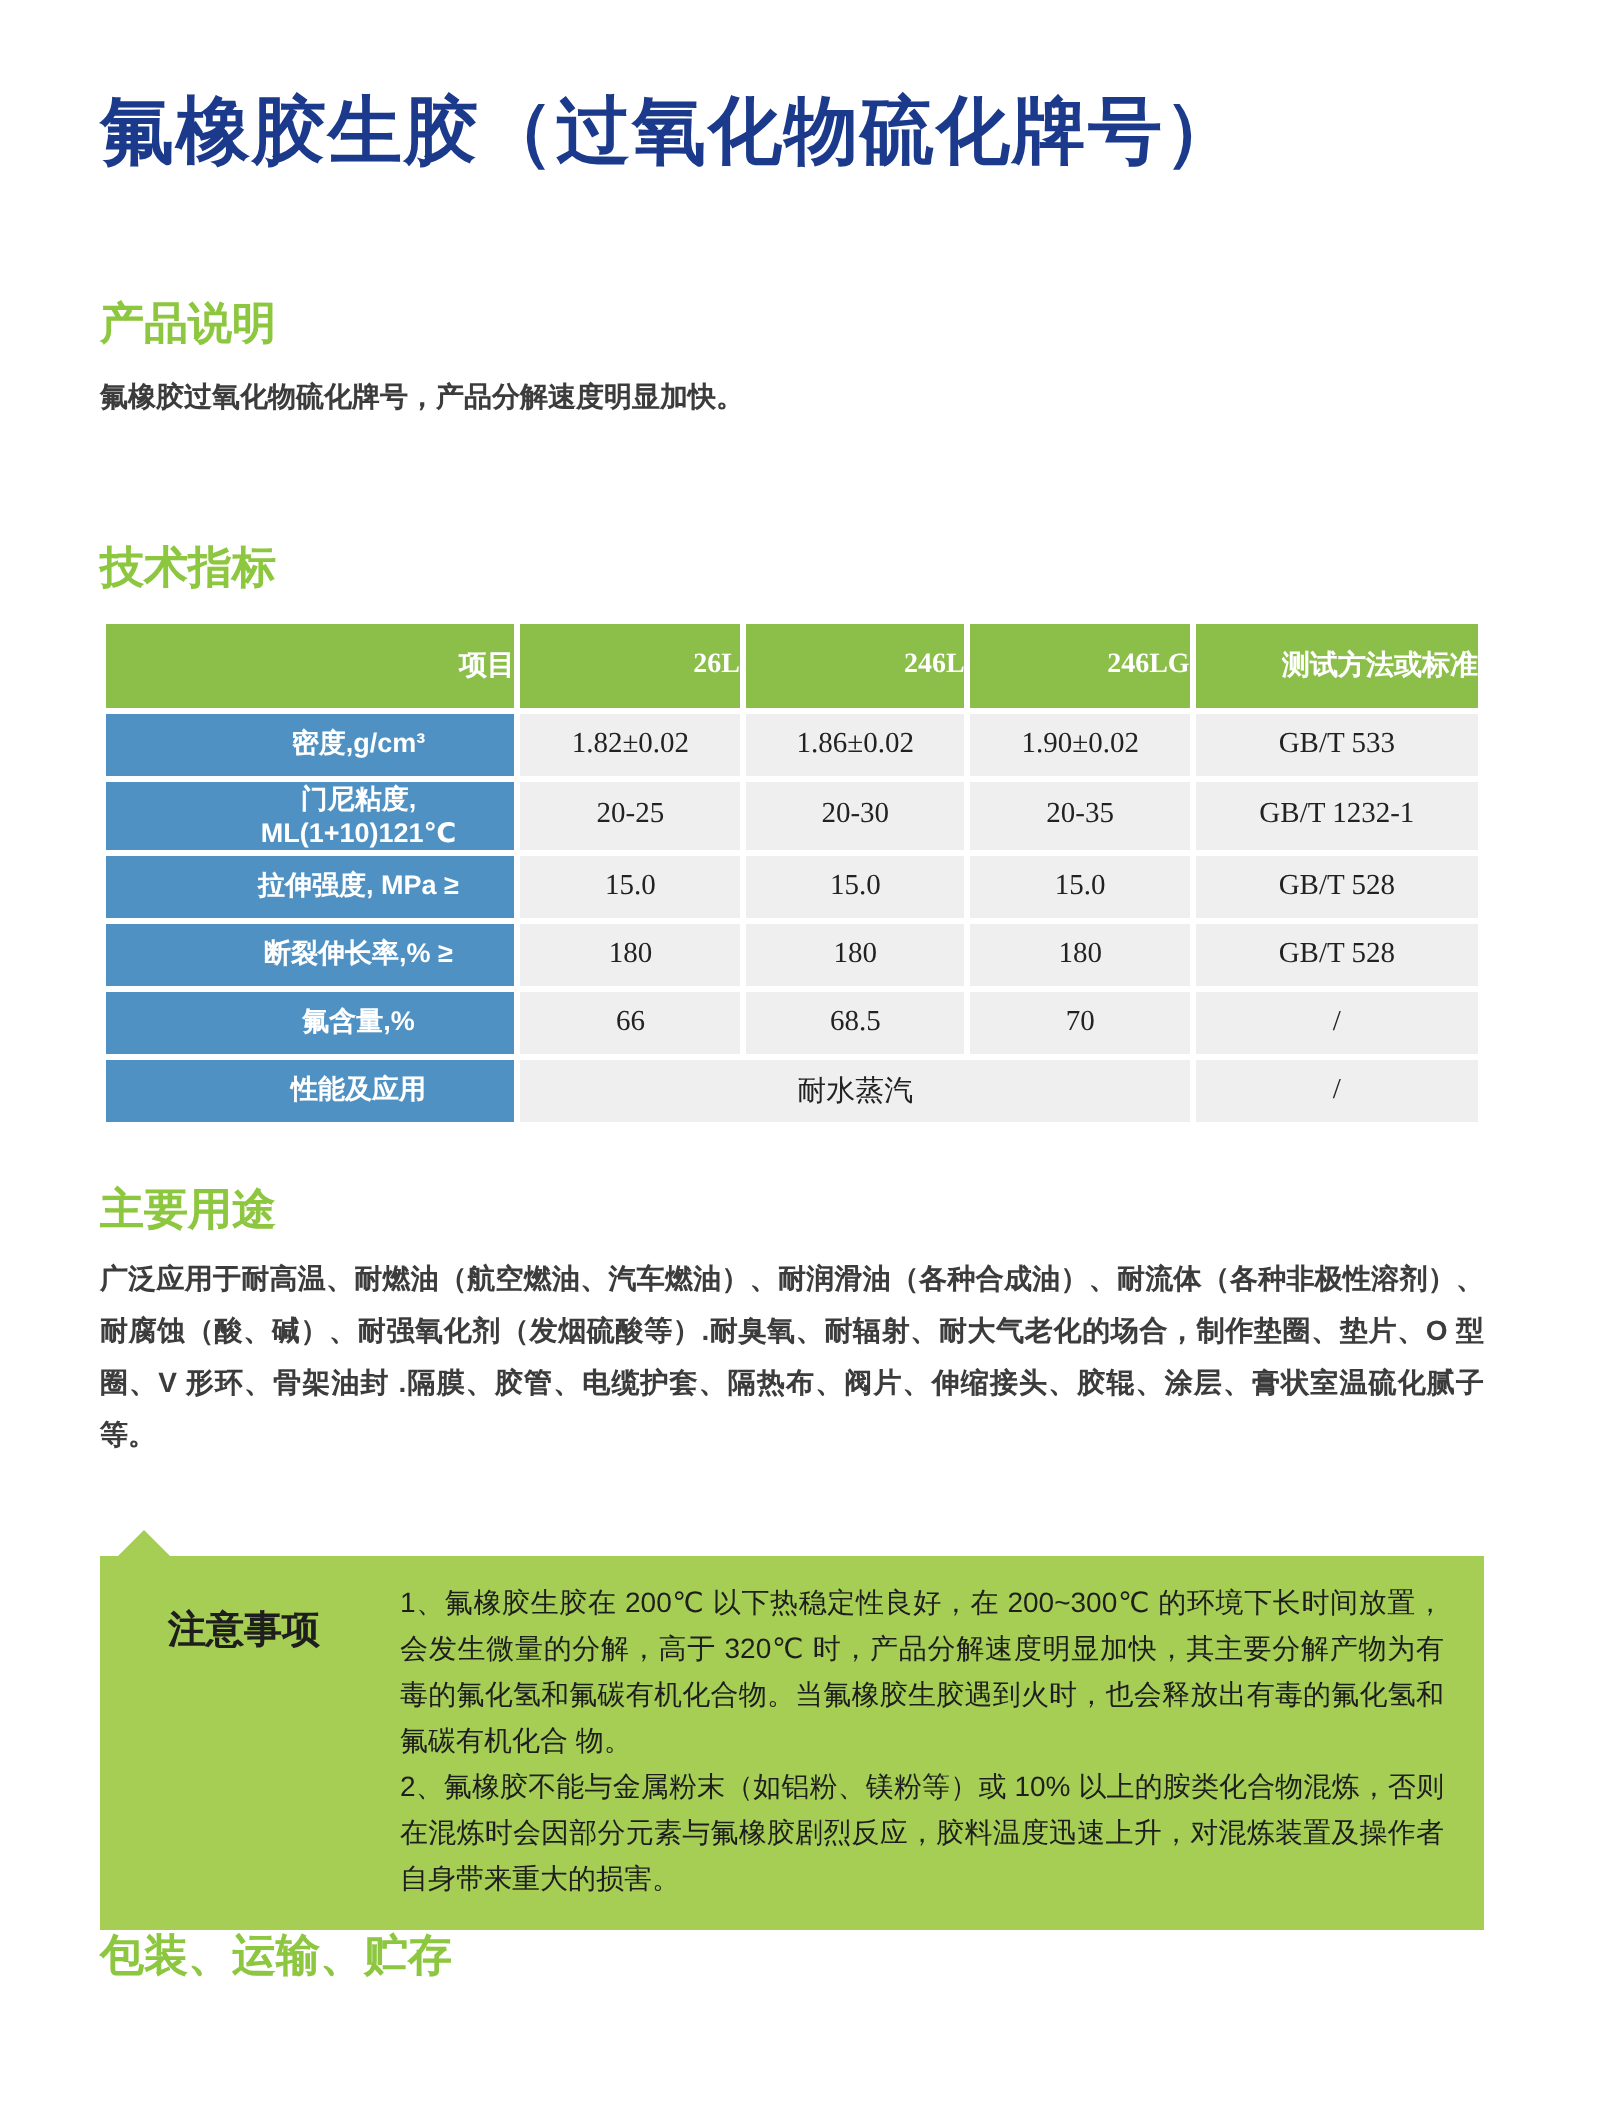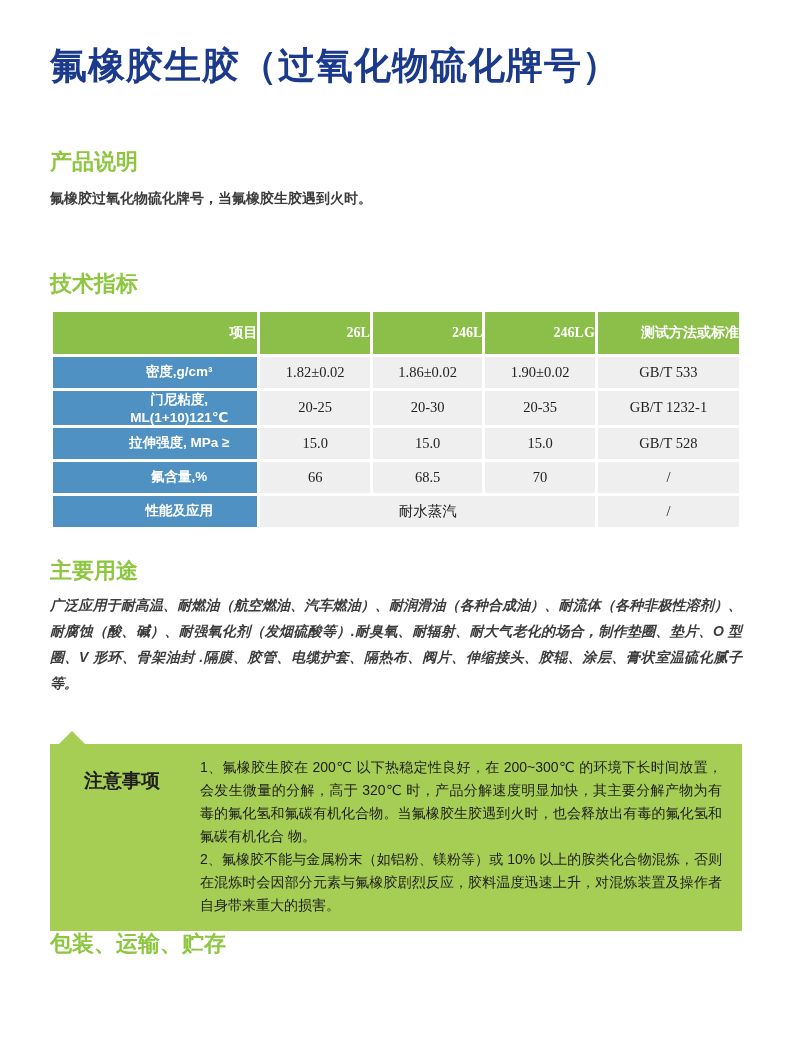--- a/index.html
+++ b/index.html
@@ -50,21 +50,21 @@
   }
   .spec-table tbody td {
     background:var(--cell-gray,#efefef);
     color:#222222; font-size:14.5px; height:31px;
   }
   col.c-item   { width:29.7%; }
   col.c-grade  { width:15.9%; }
   col.c-method { width:20.5%; }
 
   .sec-uses { margin-top:28px; }
-  .sec-uses .body-text { margin-top:8px; text-align:justify;font-style:italic; }
+  .sec-uses .body-text { margin-top:8px; text-align:justify; }
 
   .notice-box {
     position:relative; margin-top:48px;
     background:var(--notice-green,#a6ce55);
     display:flex; padding:12px 20px 14px 34px;
   }
   .notice-pointer {
     position:absolute; top:-13px; left:8px;
     width:0; height:0;
     border-left:14px solid transparent;
@@ -81,21 +81,21 @@
 </style>
 </head>
 <body>
 
 <div class="page">
 
   <h1 class="title">氟橡胶生胶（过氧化物硫化牌号）</h1>
 
   <section class="sec-desc">
     <h2 class="green-heading">产品说明</h2>
-    <p class="body-text">氟橡胶过氧化物硫化牌号，当氟橡胶生胶遇到火时。</p>
+    <p class="body-text">氟橡胶过氧化物硫化牌号，产品分解速度明显加快。</p>
   </section>
 
   <section class="sec-specs">
     <h2 class="green-heading">技术指标</h2>
     <table class="spec-table">
       <colgroup>
         <col class="c-item">
           <col class="c-grade">
           <col class="c-grade">
           <col class="c-grade">
@@ -126,20 +126,27 @@
           <td>GB/T 1232-1</td>
         </tr>
         <tr>
           <th class="row-label">拉伸强度, MPa ≥</th>
           <td>15.0</td>
           <td>15.0</td>
           <td>15.0</td>
           <td>GB/T 528</td>
         </tr>
         <tr>
+          <th class="row-label">断裂伸长率,% ≥</th>
+          <td>180</td>
+          <td>180</td>
+          <td>180</td>
+          <td>GB/T 528</td>
+        </tr>
+        <tr>
           <th class="row-label">氟含量,%</th>
           <td>66</td>
           <td>68.5</td>
           <td>70</td>
           <td>/</td>
         </tr>
         <tr>
           <th class="row-label">性能及应用</th>
           <td colspan="3">耐水蒸汽</td>
           <td>/</td>

